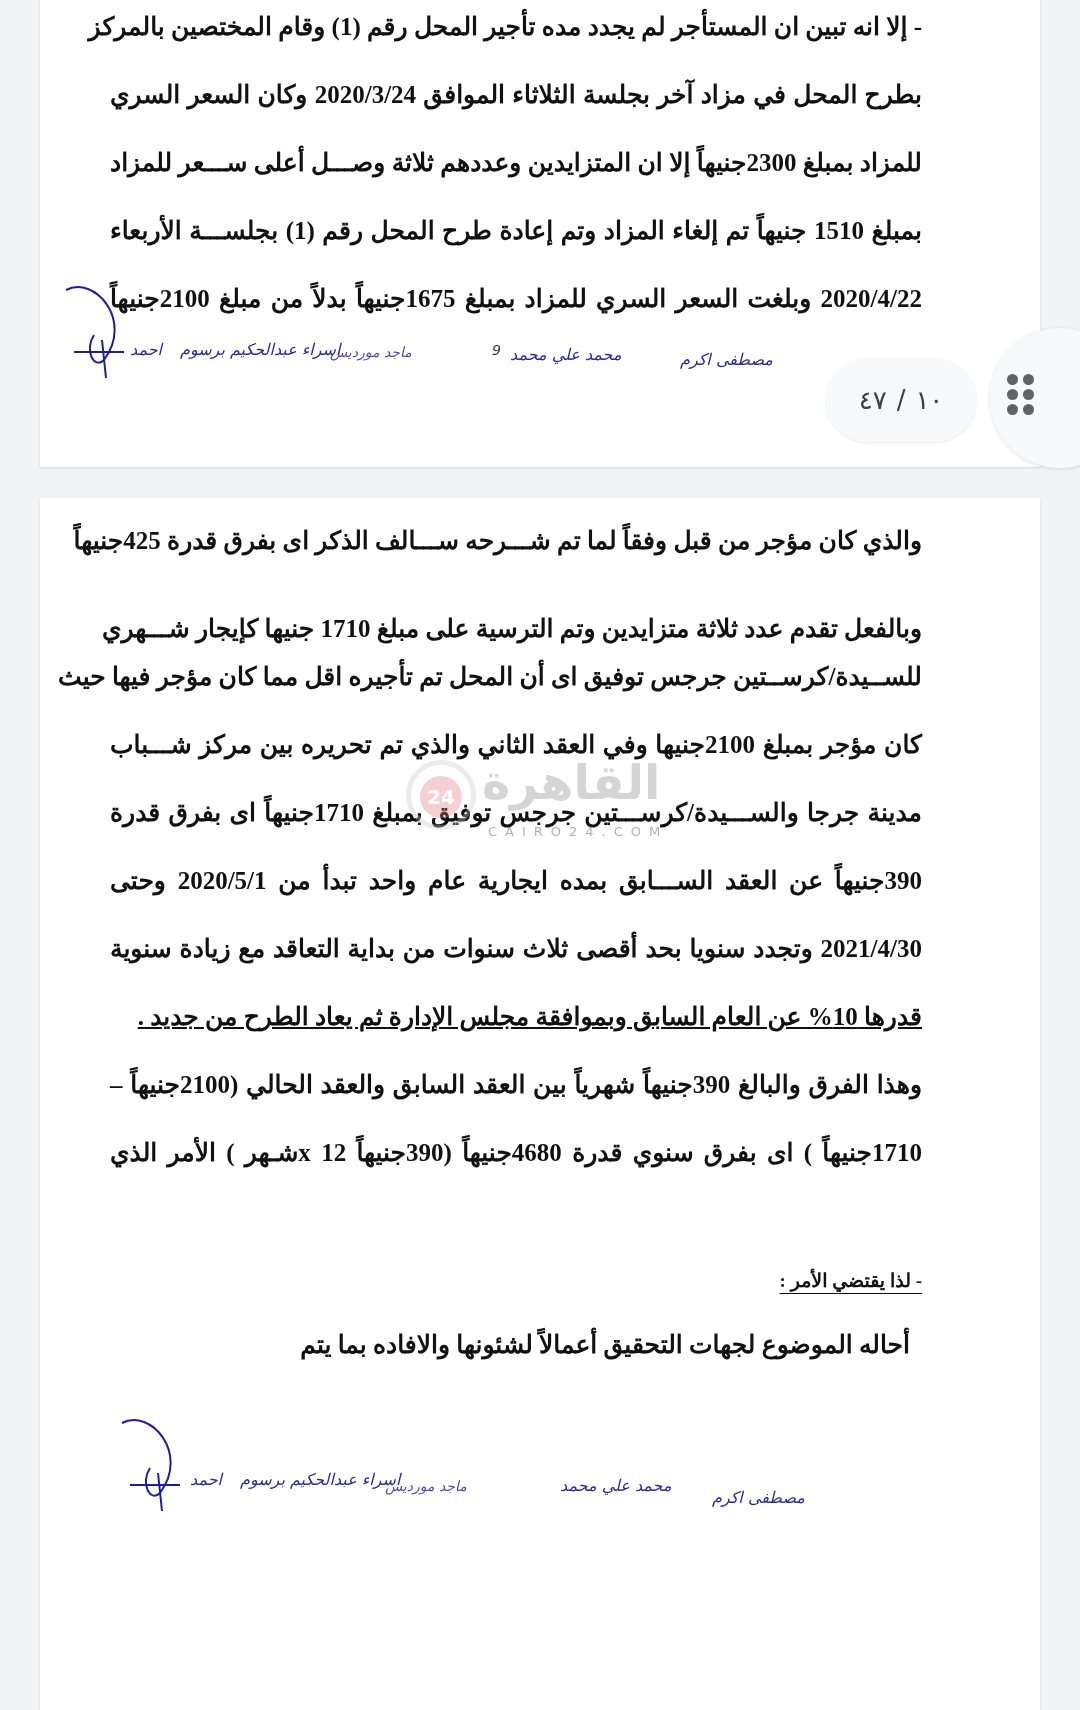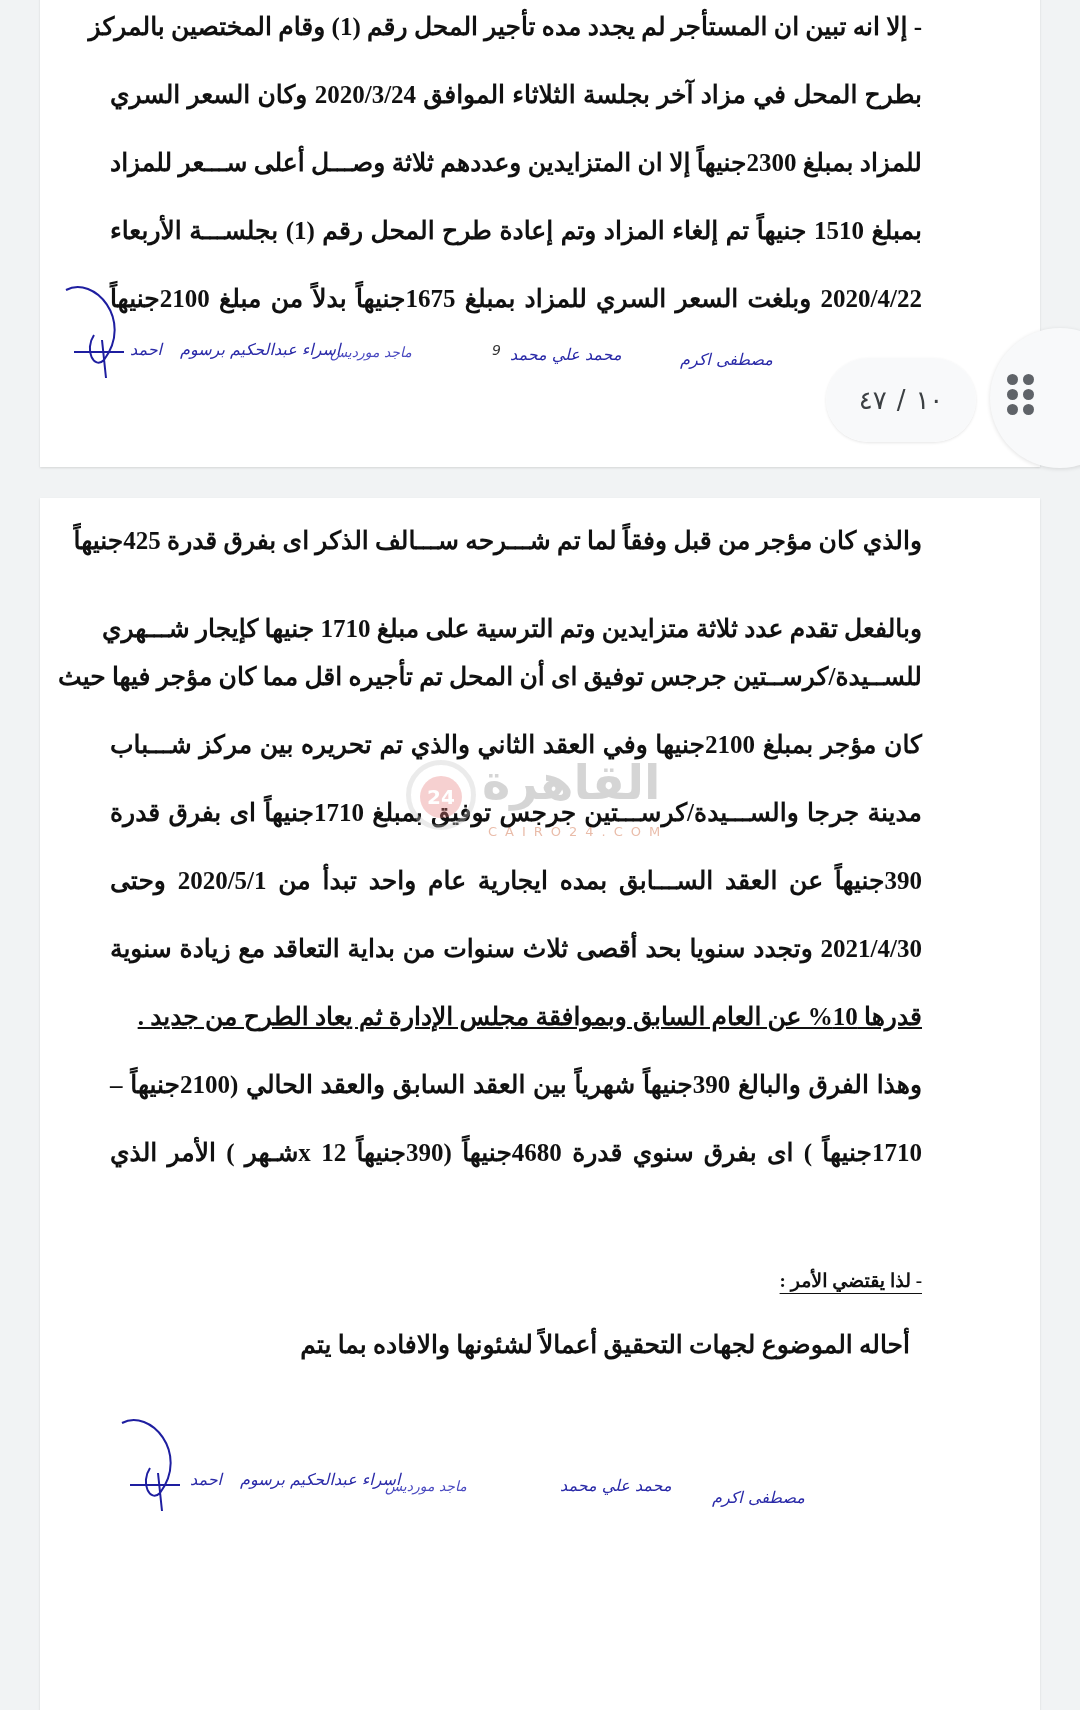--- a/index.html
+++ b/index.html
@@ -105,21 +105,21 @@
       color: #8a8a8a;
       direction: rtl;
       line-height: 80px;
     }
     .wm-url {
       position: absolute;
       left: 86px; top: 82px;
       font-family: "DejaVu Sans", sans-serif;
       font-size: 13px;
       letter-spacing: 8px;
-      color: #c2410c;
+      color: #0f172a;
     }
 
     
     .page-counter {
       position: absolute;
       left: 826px;
       top: 358px;
       width: 150px;
       height: 84px;
       border-radius: 42px;

